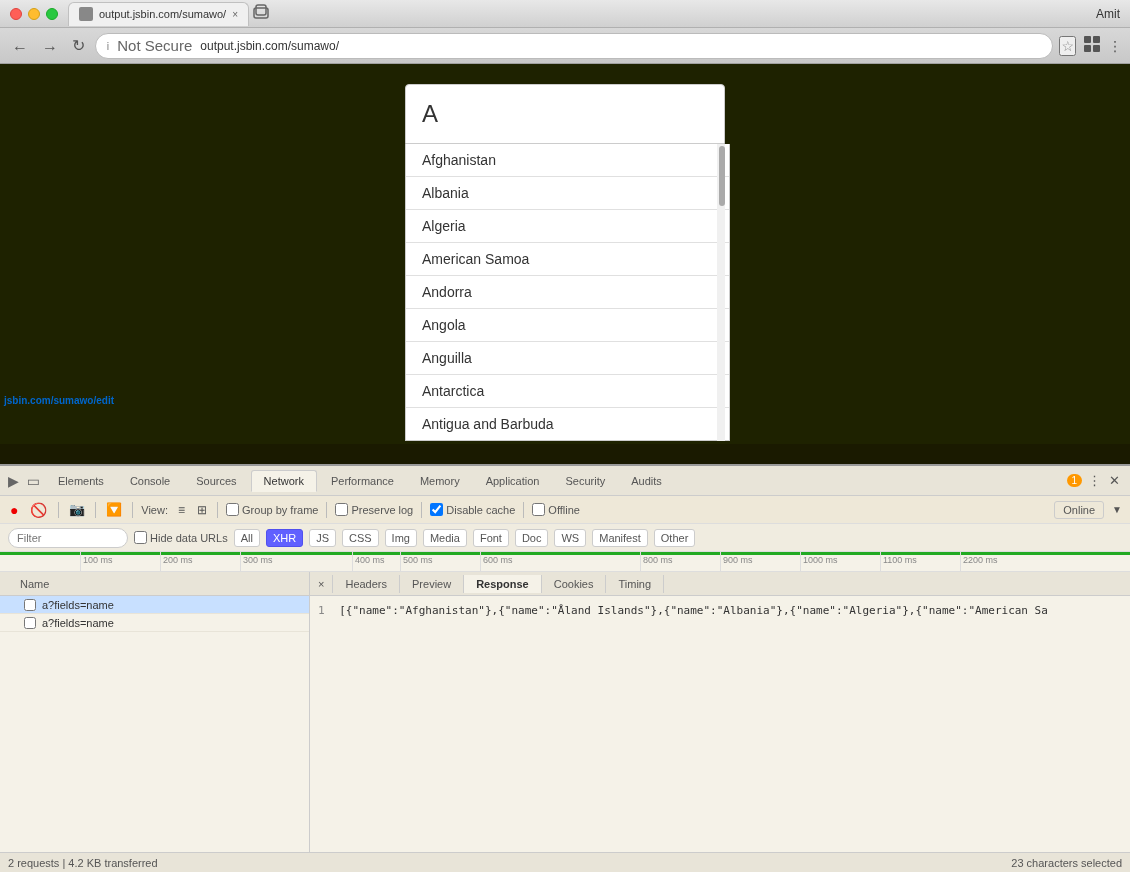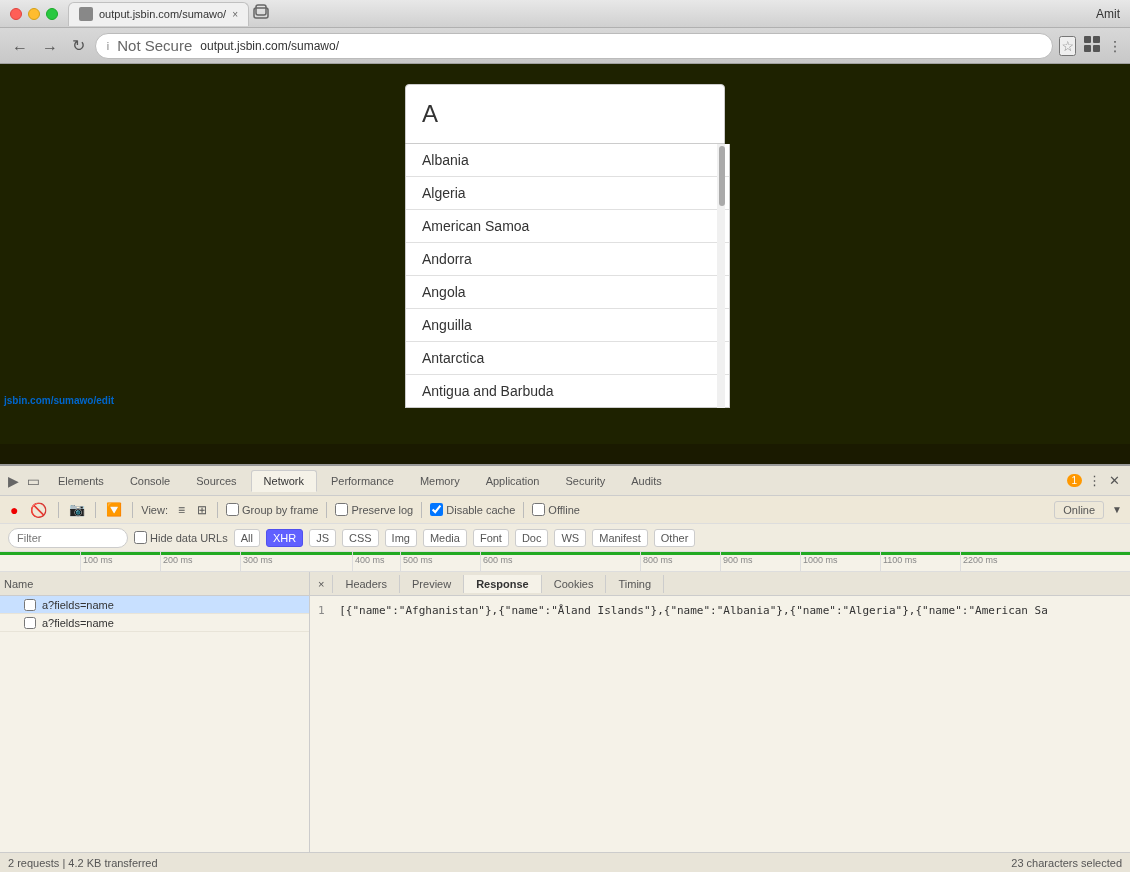--- a/index.html
+++ b/index.html
@@ -260,21 +260,21 @@
       width: 310px;
       border-right: 1px solid #ccc;
       overflow-y: auto;
       background: #f5f2e8;
     }
     .file-list-header {
       height: 24px;
       background: #e8e4d8;
       display: flex;
       align-items: center;
-      padding: 0 4px;
+      padding: 0 20px;
       font-size: 11px;
       color: #555;
       border-bottom: 1px solid #ccc;
       gap: 8px;
     }
     .file-item {
       height: 18px;
       display: flex;
       align-items: center;
       padding: 0 8px 0 24px;
@@ -414,20 +414,21 @@
   <button class="toolbar-btn">⋮</button>
 </div>
 
 <div class="main-content">
   <div class="autocomplete-container">
     <div class="search-input-box">
       <span>A</span>
     </div>
     <div class="dropdown-wrapper">
       <div class="dropdown-list">
+        <div class="dropdown-item">Afghanistan</div>
         <div class="dropdown-item">Albania</div>
         <div class="dropdown-item">Algeria</div>
         <div class="dropdown-item">American Samoa</div>
         <div class="dropdown-item">Andorra</div>
         <div class="dropdown-item">Angola</div>
         <div class="dropdown-item">Anguilla</div>
         <div class="dropdown-item">Antarctica</div>
         <div class="dropdown-item">Antigua and Barbuda</div>
       </div>
       <div style="position:absolute; right:0; top:0; width:8px; height:100%; background:#f0f0f0;">

